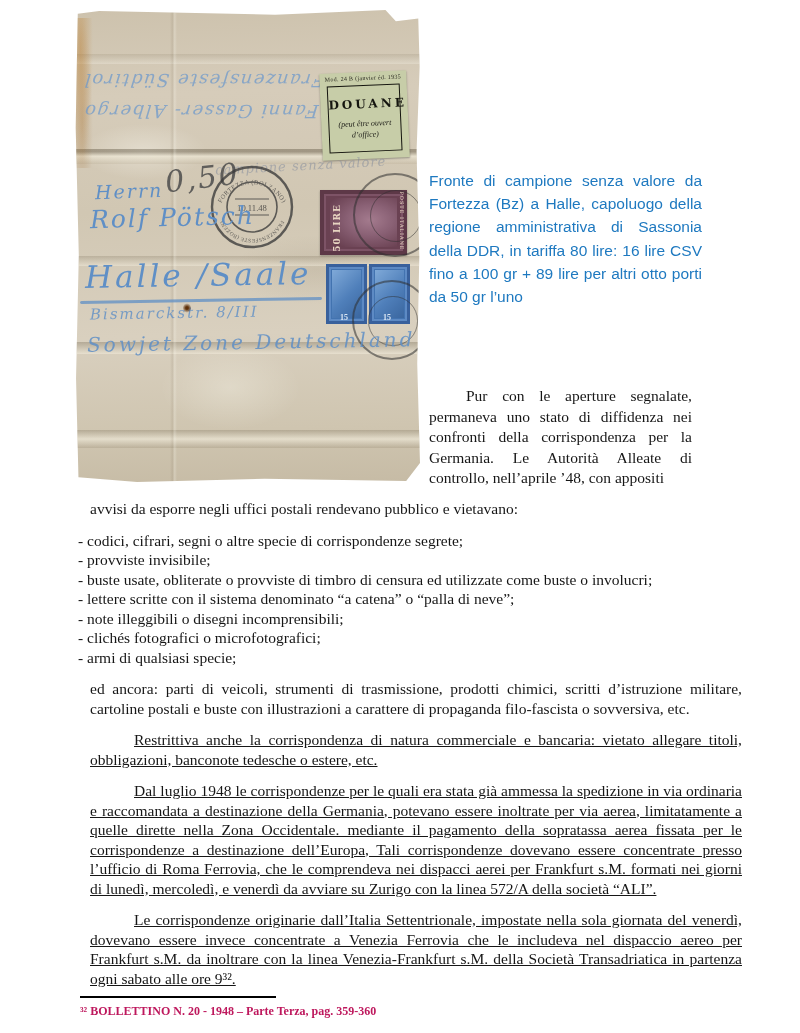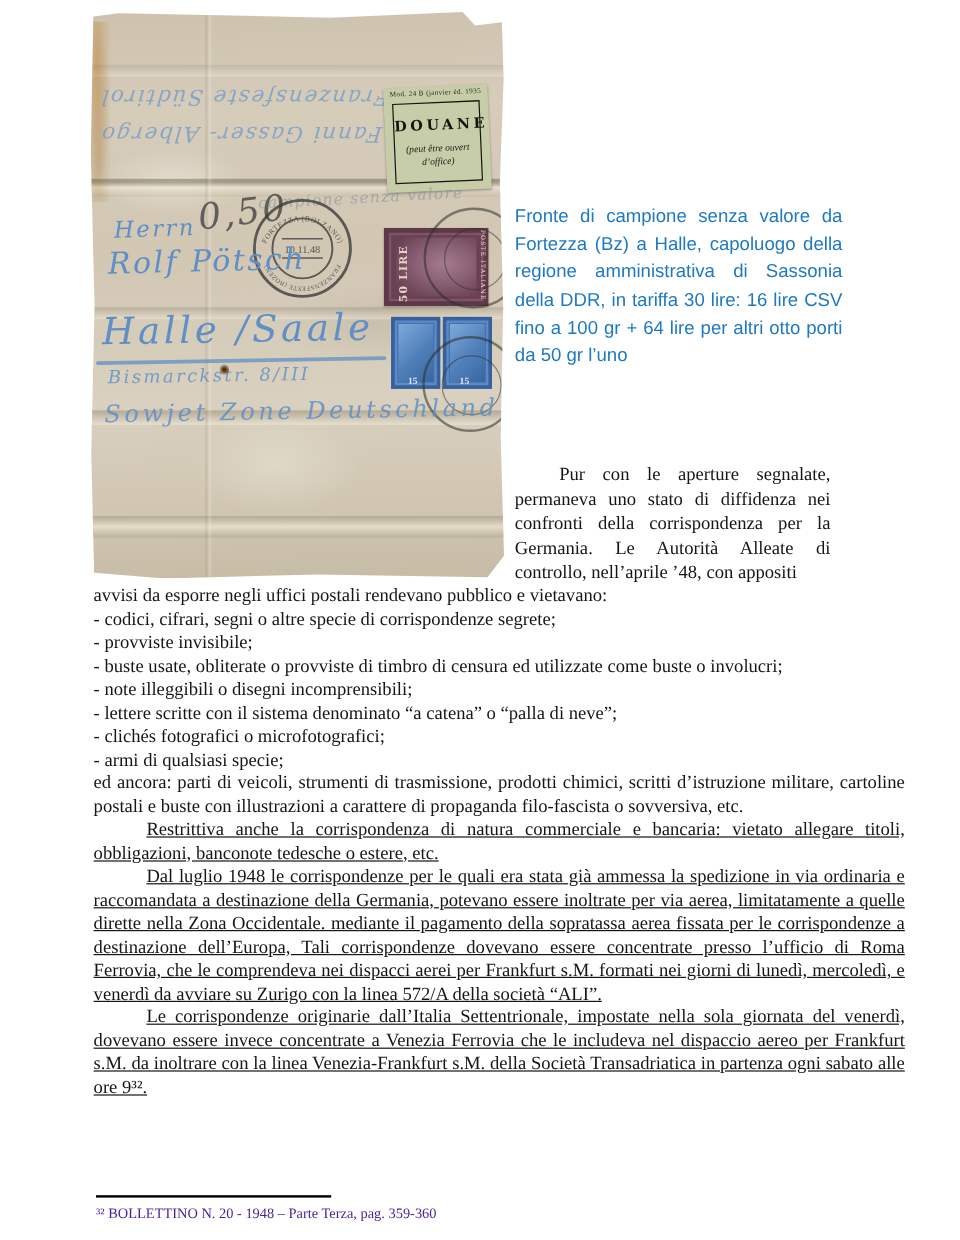--- a/index.html
+++ b/index.html
@@ -101,30 +101,30 @@
   
   .caption{position:absolute;left:429px;top:169px;width:273px;color:#1e79c0;
     font-family:"Liberation Sans",sans-serif;font-size:15.5px;line-height:23.2px;}
   .caption-date{padding-left:44px;}
   .caption-body{text-align:justify;}
 
   
   .wrap-para{position:absolute;left:429px;top:386px;width:263px;font-size:15.5px;line-height:20.6px;
     text-align:justify;text-indent:37px;}
   .body-flow{position:absolute;left:78px;top:487px;width:676px;font-size:15.5px;line-height:19.5px;}
-  .body-flow p{margin:0;}
+  .body-flow p{margin:12px;}
   .jst{text-align:justify;}
   .ind{text-indent:44px;text-decoration:underline;}
   .gap{margin-top:23px;}
   .plist div{white-space:nowrap;}
 
   
   .footnote{position:absolute;left:80px;top:996px;}
   .fn-rule{width:196px;border-top:2px solid #000;margin-bottom:6px;}
-  .fn-text{font-size:12px;color:#4c1d95;}
+  .fn-text{font-size:12px;color:#be185d;font-weight:bold;}
 </style>
 </head>
 <body>
 
 <div class="page">
 
   <figure class="envelope">
     <div class="crease c1"></div>
     <div class="crease c2"></div>
     <div class="crease c3"></div>
@@ -197,33 +197,33 @@
     <div class="hand addr-name">Rolf Pötsch</div>
     <div class="hand addr-city">Halle /Saale</div>
     <div class="addr-underline"></div>
     <div class="hand addr-street">Bismarckstr. 8/III</div>
     <div class="hand addr-zone">Sowjet Zone Deutschland</div>
 
     <div class="stain s3"></div>
   </figure>
 
   <div class="caption">
-    <div class="caption-body">Fronte di campione senza valore da Fortezza (Bz) a Halle, capoluogo della regione amministrativa di Sassonia della DDR, in tariffa 30 lire: 16 lire CSV fino a 100 gr + 64 lire per altri otto porti da 50 gr l’uno</div>
+    <div class="caption-body">Fronte di campione senza valore da Fortezza (Bz) a Halle, capoluogo della regione amministrativa di Sassonia della DDR, in tariffa 80 lire: 16 lire CSV fino a 100 gr + 89 lire per altri otto porti da 50 gr l’uno</div>
   </div>
 
   <div class="wrap-para">Pur con le aperture segnalate, permaneva uno stato di diffidenza nei confronti della corrispondenza per la Germania. Le Autorità Alleate di controllo, nell’aprile ’48, con appositi</div>
 
   <div class="body-flow">
     <p class="jst">avvisi da esporre negli uffici postali rendevano pubblico e vietavano:</p>
     <div class="plist">
       <div>- codici, cifrari, segni o altre specie di corrispondenze segrete;</div>
       <div>- provviste invisibile;</div>
       <div>- buste usate, obliterate o provviste di timbro di censura ed utilizzate come buste o involucri;</div>
+      <div>- lettere scritte con il sistema denominato “a catena” o “palla di neve”;</div>
       <div>- note illeggibili o disegni incomprensibili;</div>
-      <div>- lettere scritte con il sistema denominato “a catena” o “palla di neve”;</div>
       <div>- clichés fotografici o microfotografici;</div>
       <div>- armi di qualsiasi specie;</div>
     </div>
     <p class="jst">ed ancora: parti di veicoli, strumenti di trasmissione, prodotti chimici, scritti d’istruzione militare, cartoline postali e buste con illustrazioni a carattere di propaganda filo-fascista o sovversiva, etc.</p>
     <p class="jst ind">Restrittiva anche la corrispondenza di natura commerciale e bancaria: vietato allegare titoli, obbligazioni, banconote tedesche o estere, etc.</p>
     <p class="jst ind gap">Dal luglio 1948 le corrispondenze per le quali era stata già ammessa la spedizione in via ordinaria e raccomandata a destinazione della Germania, potevano essere inoltrate per via aerea, limitatamente a quelle dirette nella Zona Occidentale. mediante il pagamento della sopratassa aerea fissata per le corrispondenze a destinazione dell’Europa, Tali corrispondenze dovevano essere concentrate presso l’ufficio di Roma Ferrovia, che le comprendeva nei dispacci aerei per Frankfurt s.M. formati nei giorni di lunedì, mercoledì, e venerdì da avviare su Zurigo con la linea 572/A della società “ALI”.</p>
     <p class="jst ind">Le corrispondenze originarie dall’Italia Settentrionale, impostate nella sola giornata del venerdì, dovevano essere invece concentrate a Venezia Ferrovia che le includeva nel dispaccio aereo per Frankfurt s.M. da inoltrare con la linea Venezia-Frankfurt s.M. della Società Transadriatica in partenza ogni sabato alle ore 9³².</p>
   </div>
 
   <div class="footnote">

